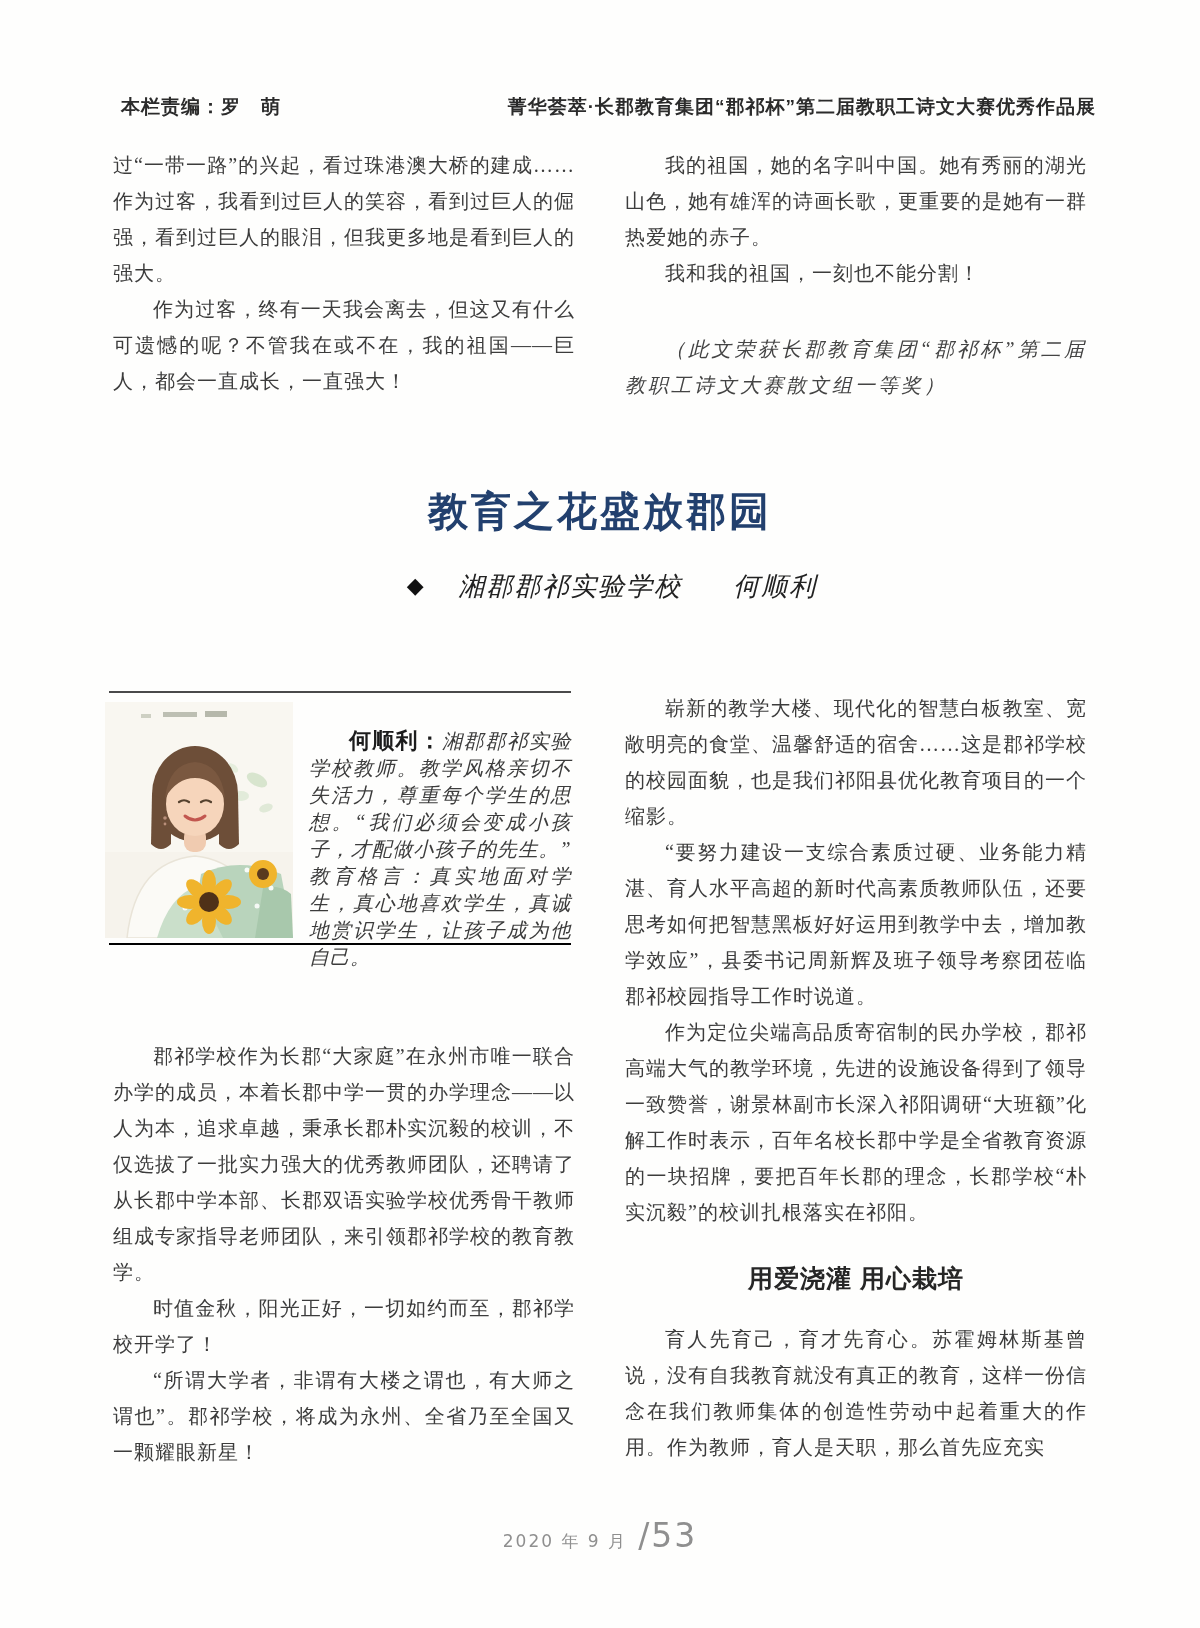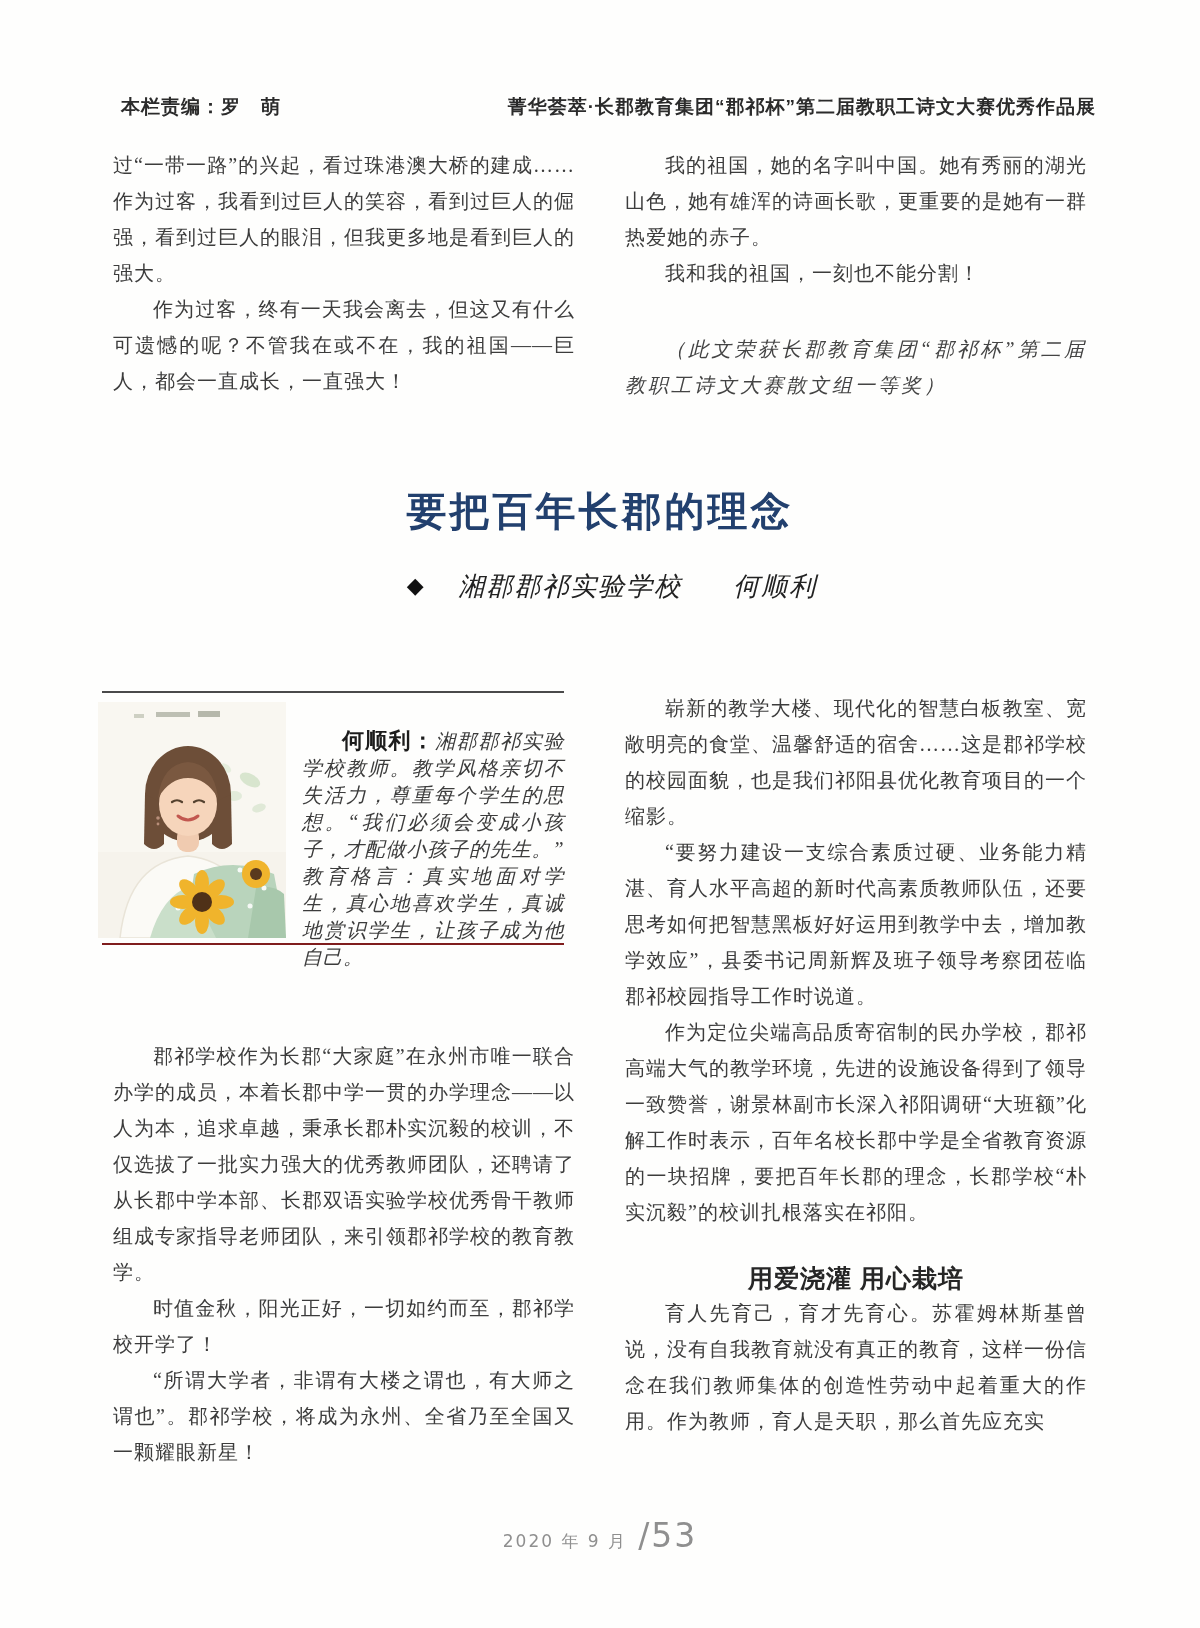--- a/index.html
+++ b/index.html
@@ -37,22 +37,22 @@
     color:#22406e;margin:0;
   }
   .byline{
     position:absolute;top:569px;left:12px;width:1200px;text-align:center;
     font-size:26px;letter-spacing:2px;color:#222;
   }
   .byline .diamond{font-style:normal;font-size:22px;vertical-align:2px;margin-right:24px;color:#111;}
   .byline .gap{display:inline-block;width:34px;}
   
   .profile{
-    position:absolute;top:691px;left:102px;width:462px;height:254px;
-    border-top:2px solid #4a4a4a;border-bottom:2px solid #7f1d1d;
+    position:absolute;top:691px;left:109px;width:462px;height:254px;
+    border-top:2px solid #4a4a4a;border-bottom:2px solid #000000;
     box-sizing:border-box;
   }
   .profile-photo{
     position:absolute;top:9px;left:-4px;width:188px;height:236px;display:block;
   }
   .profile-bio{
     position:absolute;top:14px;left:200px;width:262px;
     font-size:20px;line-height:27px;letter-spacing:0.5px;
     text-align:justify;text-indent:2em;color:#3c3c3c;
   }
@@ -62,21 +62,21 @@
   }
   
   .left-body{top:1038px;left:113px;}
   .right-body{top:690px;left:625px;}
   .section-heading{
     margin:0;text-align:center;
     font-family:"Liberation Sans","DejaVu Sans",sans-serif;
     font-size:25px;font-weight:bold;color:#262626;letter-spacing:1px;
   }
   .h-first{margin-top:10px;margin-bottom:26px;}
-  .h-second{margin-top:32px;}
+  .h-second{margin-top:32px;margin-bottom:26px;}
   
   .footer{
     position:absolute;top:1516px;left:0;width:1200px;text-align:center;
     color:#8f8f8f;font-family:"DejaVu Sans","Liberation Sans",sans-serif;
     letter-spacing:2px;
   }
   .footer .date{font-size:17px;}
   .footer .pageno{font-size:33px;margin-left:4px;}
 </style>
 </head>
@@ -90,21 +90,21 @@
 <div class="col top-left">
   <p class="para no-indent">过“一带一路”的兴起，看过珠港澳大桥的建成……作为过客，我看到过巨人的笑容，看到过巨人的倔强，看到过巨人的眼泪，但我更多地是看到巨人的强大。</p>
   <p class="para">作为过客，终有一天我会离去，但这又有什么可遗憾的呢？不管我在或不在，我的祖国——巨人，都会一直成长，一直强大！</p>
 </div>
 <div class="col top-right">
   <p class="para">我的祖国，她的名字叫中国。她有秀丽的湖光山色，她有雄浑的诗画长歌，更重要的是她有一群热爱她的赤子。</p>
   <p class="para">我和我的祖国，一刻也不能分割！</p>
   <p class="para kai award">（此文荣获长郡教育集团“郡祁杯”第二届教职工诗文大赛散文组一等奖）</p>
 </div>
 
-<h1 class="title">要把百年长郡的理念</h1>
+<h1 class="title">教育之花盛放郡园</h1>
 <div class="byline kai">
   <span class="diamond">◆</span>
   <span>湘郡郡祁实验学校</span>
   <span class="gap"></span>
   <span>何顺利</span>
 </div>
 
 <div class="profile">
   <svg class="profile-photo" viewBox="0 0 188 236" xmlns="http://www.w3.org/2000/svg" aria-hidden="true">
     <rect x="0" y="0" width="188" height="236" fill="#f6f3ec"></rect>

